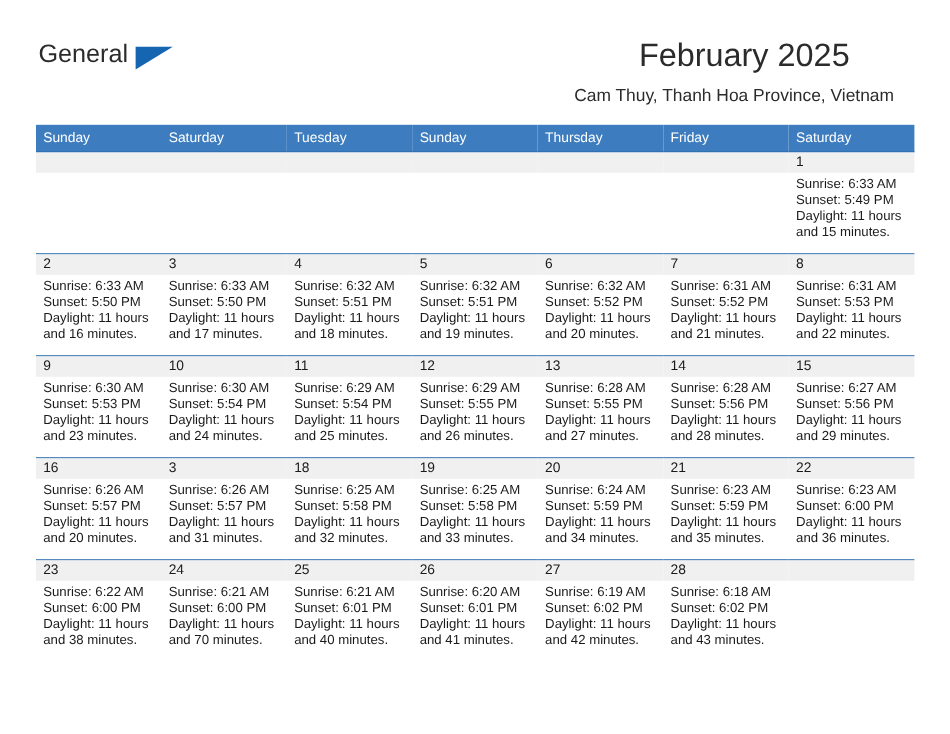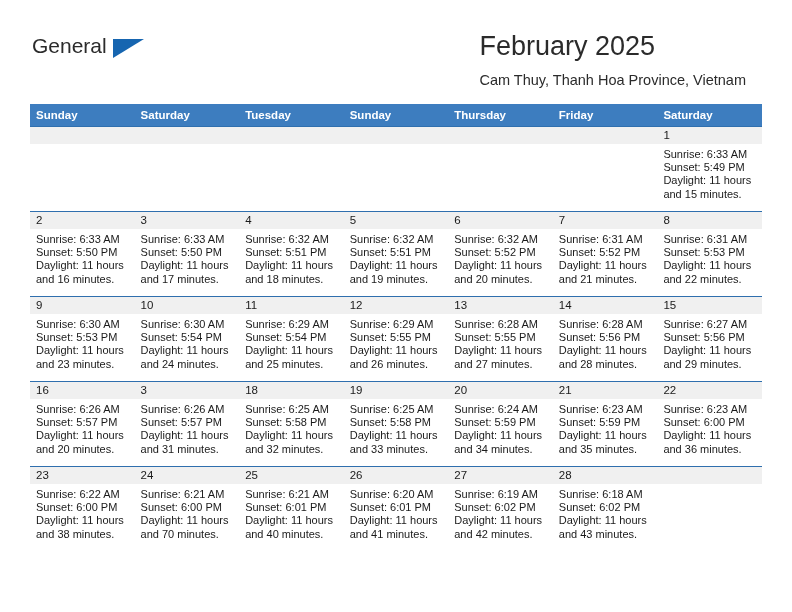--- a/index.html
+++ b/index.html
@@ -59,54 +59,54 @@
     margin-left: 58px;
     margin-top: -1px;
     font-size: 21px;
     line-height: 23px;
     color: #1574c4;
     white-space: nowrap;
   }
 
   .titles {
     position: absolute;
-    right: 16px;
+    right: 0;
     top: 0;
-    text-align: left;
+    text-align: center;
   }
   .cal-title {
     font-size: 27px;
     line-height: 32px;
     color: #2b2b2b;
     font-weight: normal;
     margin: 0;
     white-space: nowrap;
   }
   .cal-subtitle {
     font-size: 14.5px;
     line-height: 20px;
     color: #2b2b2b;
-    margin: 8px 0 0 0;
+    margin: 8px 17px 0 0;
     white-space: nowrap;
   }
 
   
   .calendar {
     position: absolute;
     left: 30px;
     top: 104px;
     width: 732px;
     border-collapse: collapse;
     table-layout: fixed;
   }
   .calendar th {
     background: #3d7dbf;
     color: #ffffff;
     font-size: 11.5px;
-    font-weight: bold;
+    font-weight: normal;
     text-align: left;
     padding: 5px 0 5px 6px;
     height: 12px;
     border: none;
   }
   .week-row td {
     vertical-align: top;
     padding: 0;
     border-top: 1.6px solid #2f6fae;
     height: 84px;

